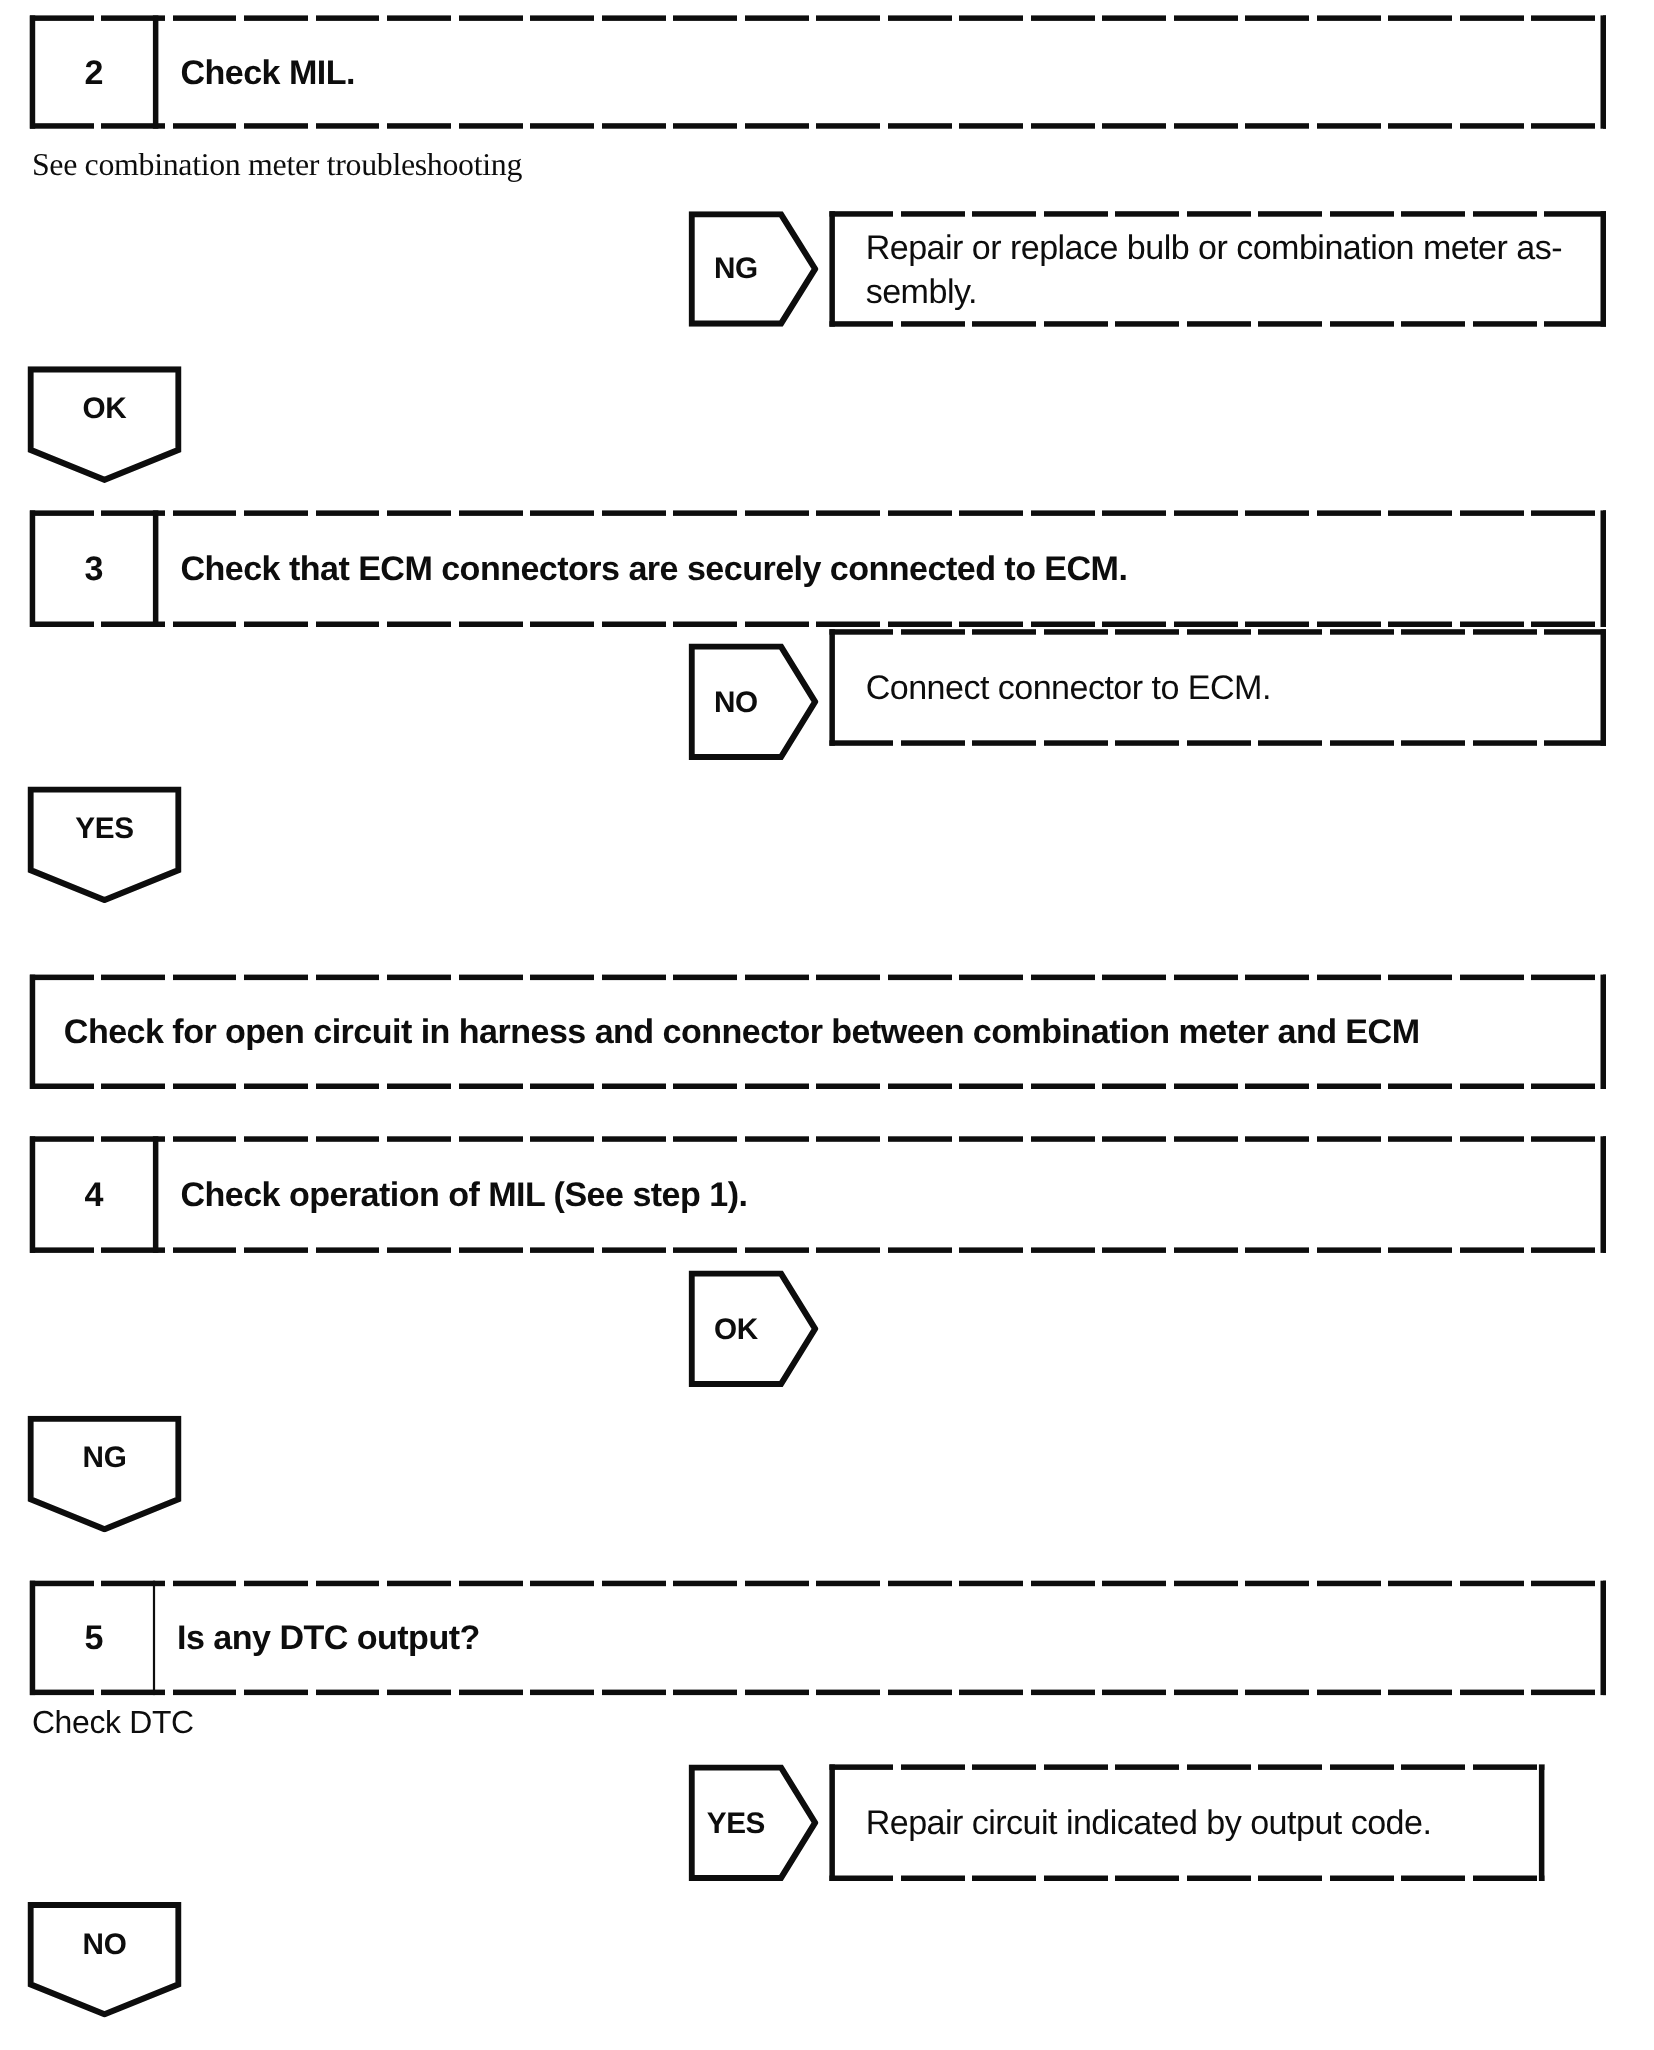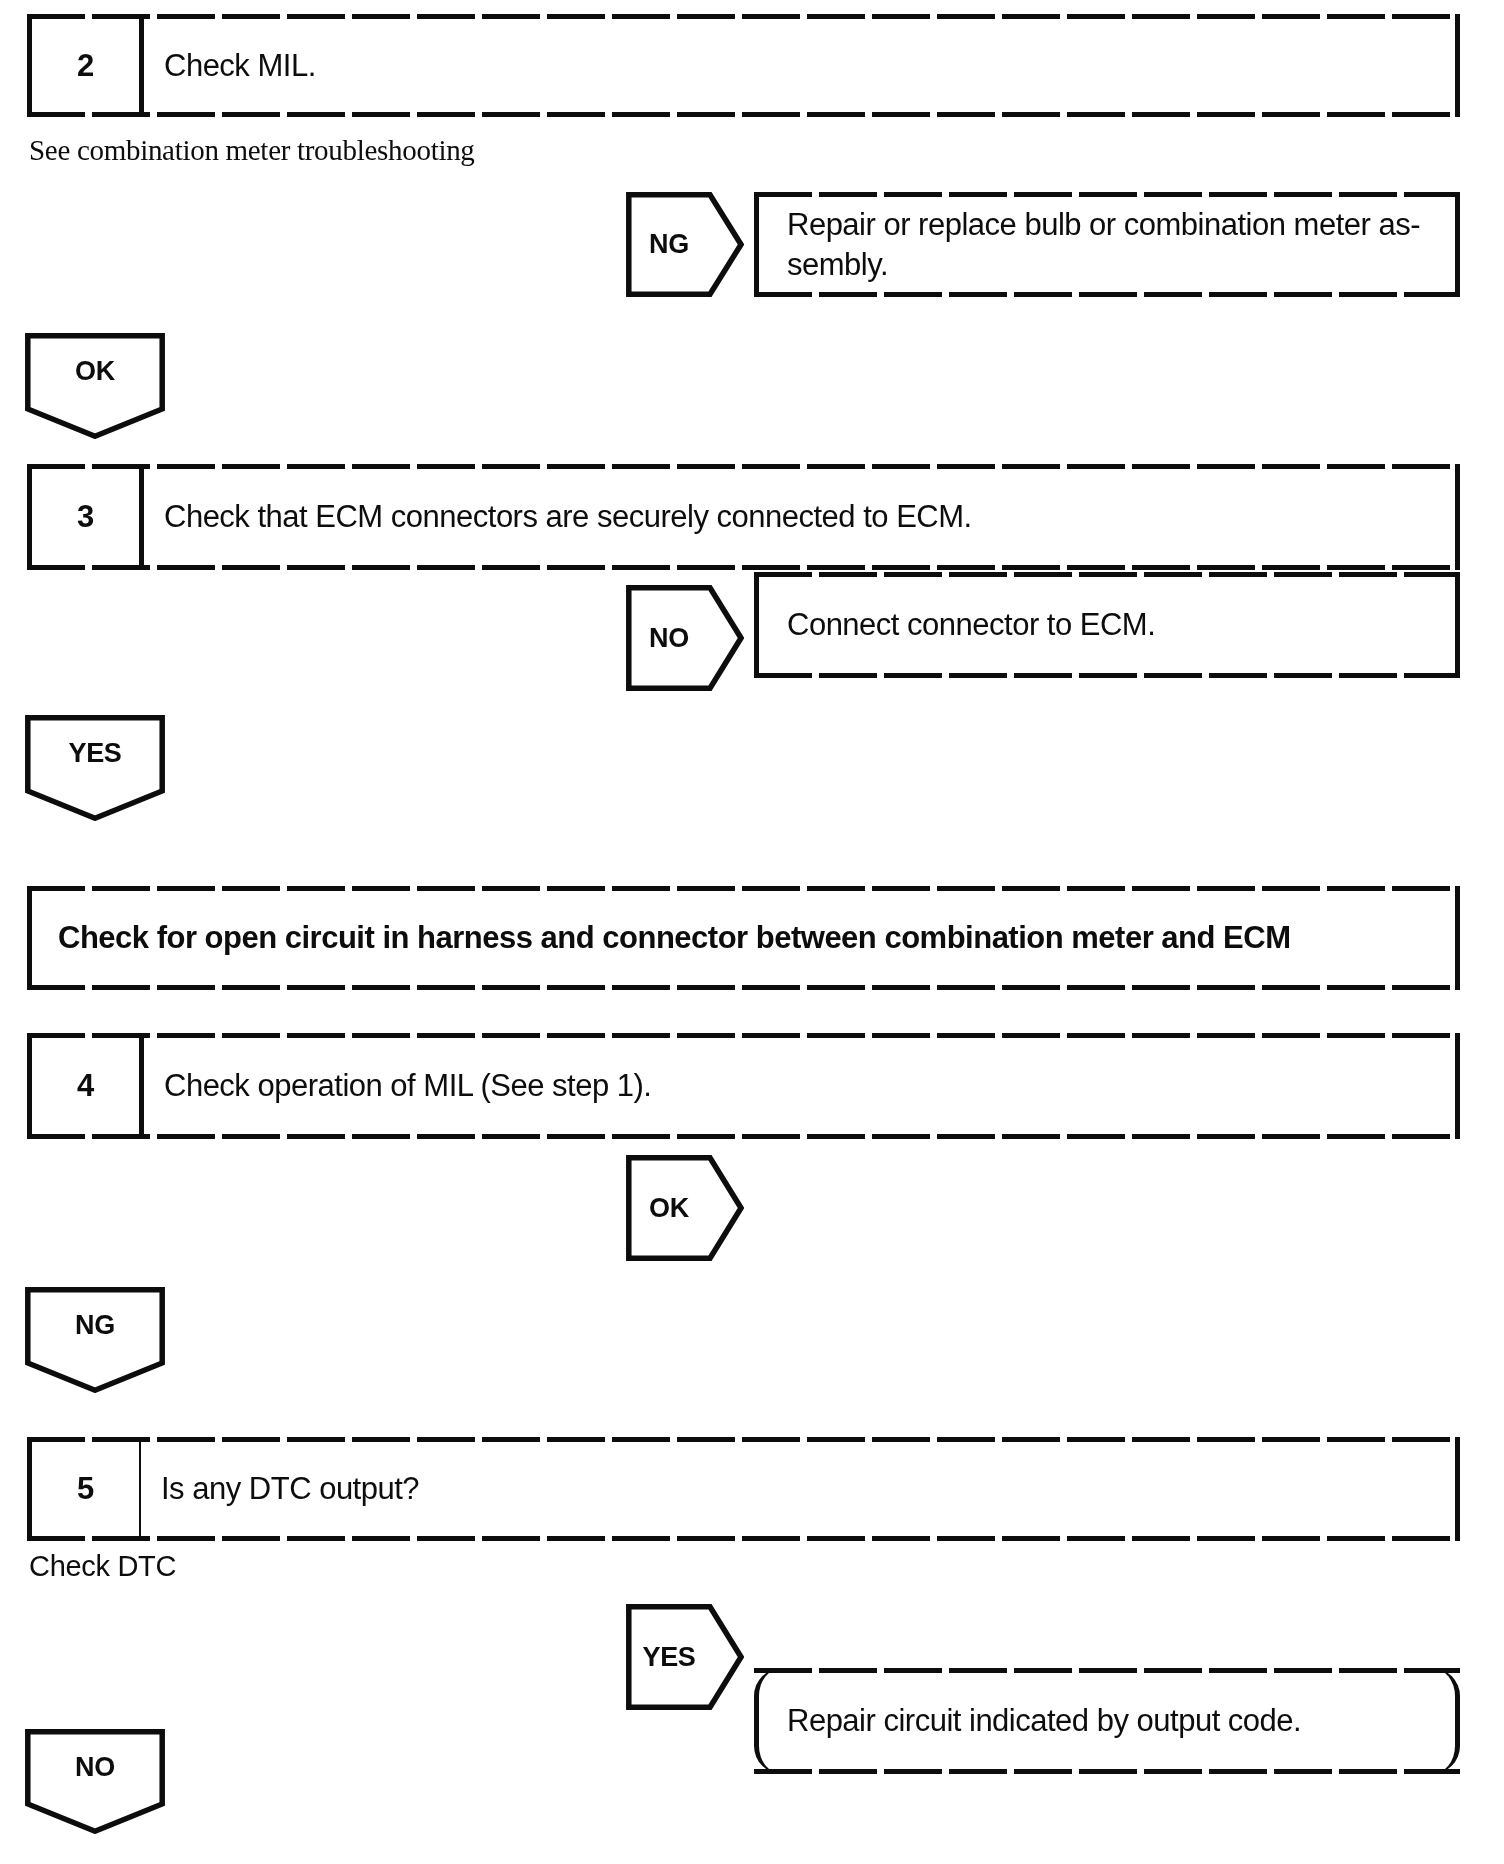--- a/index.html
+++ b/index.html
@@ -35,21 +35,21 @@
   .step .num{
     width:107px;flex:0 0 107px;
     border-right:5px solid var(--ink);
     display:flex;align-items:center;justify-content:center;
     font-weight:bold;font-size:31px;
   }
   .step.thin-divider .num{border-right-width:2px;}
   .step .title{
     flex:1;display:flex;align-items:center;
     padding-left:20px;padding-right:8px;
-    font-weight:normal;font-size:31px;letter-spacing:-0.5px;
+    font-weight:bold;font-size:31px;letter-spacing:-0.5px;
   }
   .result{
     display:flex;align-items:center;
     padding-left:28px;padding-right:4px;
     font-weight:normal;font-size:31px;letter-spacing:-0.5px;
     line-height:1.26;white-space:pre-line;
   }
   .statement{
     display:flex;align-items:center;
     padding-left:26px;padding-right:8px;
@@ -144,21 +144,21 @@
     <div class="title">Is any DTC output?</div>
   </div>
   <div class="caption" style="top:1550px;">Check DTC</div>
 
   <div class="penta penta-right" style="left:626px;top:1604px;">
     <svg width="118" height="106" viewBox="0 0 118 106">
       <polygon points="2.8,2.8 84,2.8 115,53 84,103.2 2.8,103.2" fill="#ffffff" stroke="#0d0d0d" stroke-width="5.5"></polygon>
     </svg>
     <div class="lbl">YES</div>
   </div>
-  <div class="box result" style="left:754px;top:1668px;width:706px;height:106px;border-radius:28px;">Repair circuit indicated by output code.</div>
+  <div class="box result" style="left:754px;top:1604px;width:650px;height:106px;">Repair circuit indicated by output code.</div>
 
   <div class="penta penta-down" style="left:25px;top:1729px;">
     <svg width="140" height="105" viewBox="0 0 140 105">
       <polygon points="2.8,2.8 137.2,2.8 137.2,75 70,102.2 2.8,75" fill="#ffffff" stroke="#0d0d0d" stroke-width="5.5"></polygon>
     </svg>
     <div class="lbl">NO</div>
   </div>
 
 </div>
 

